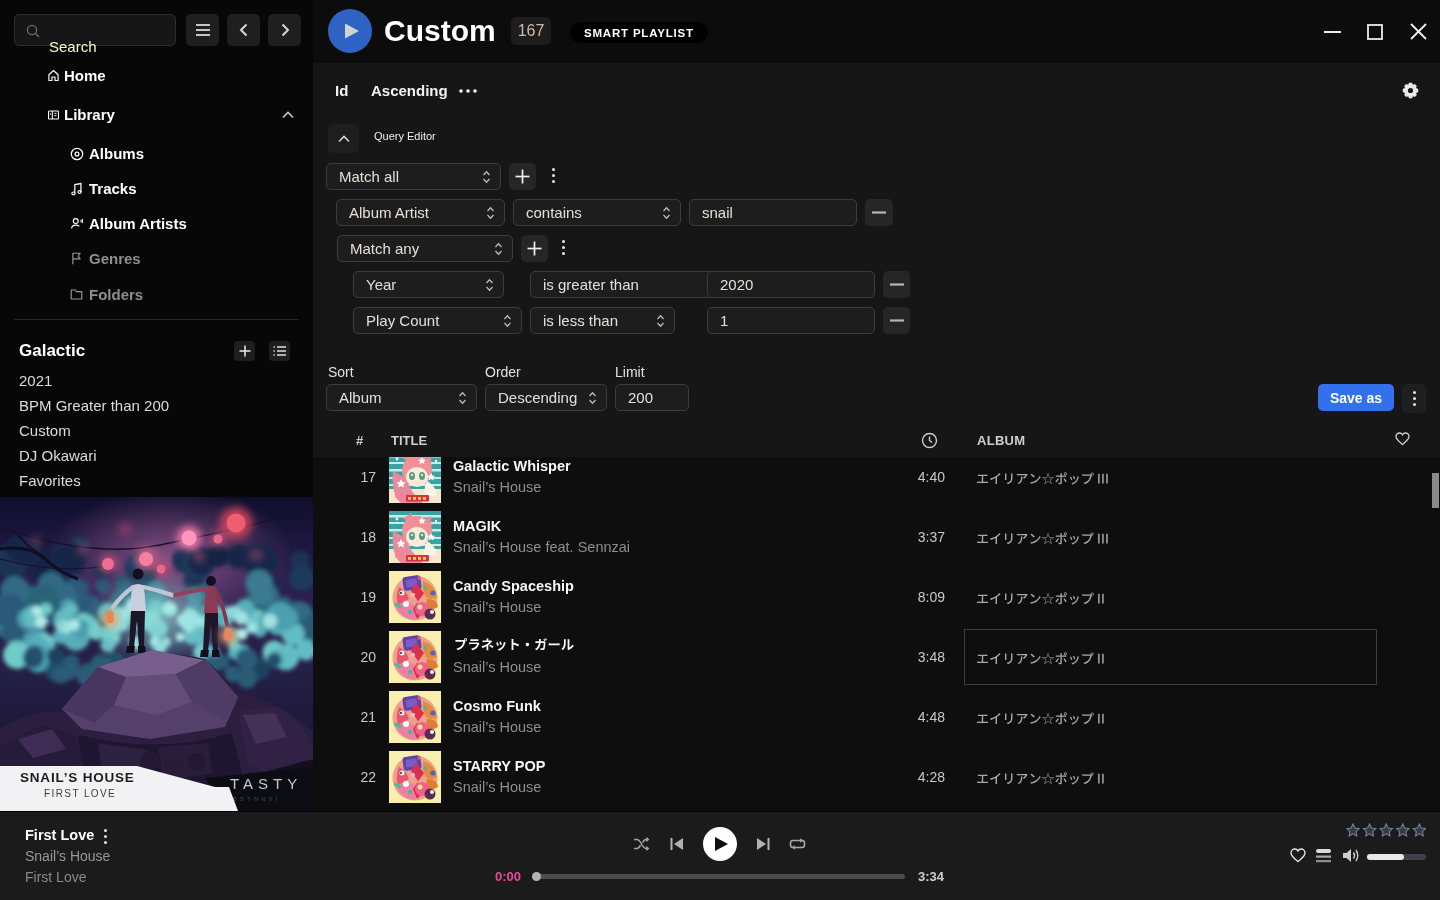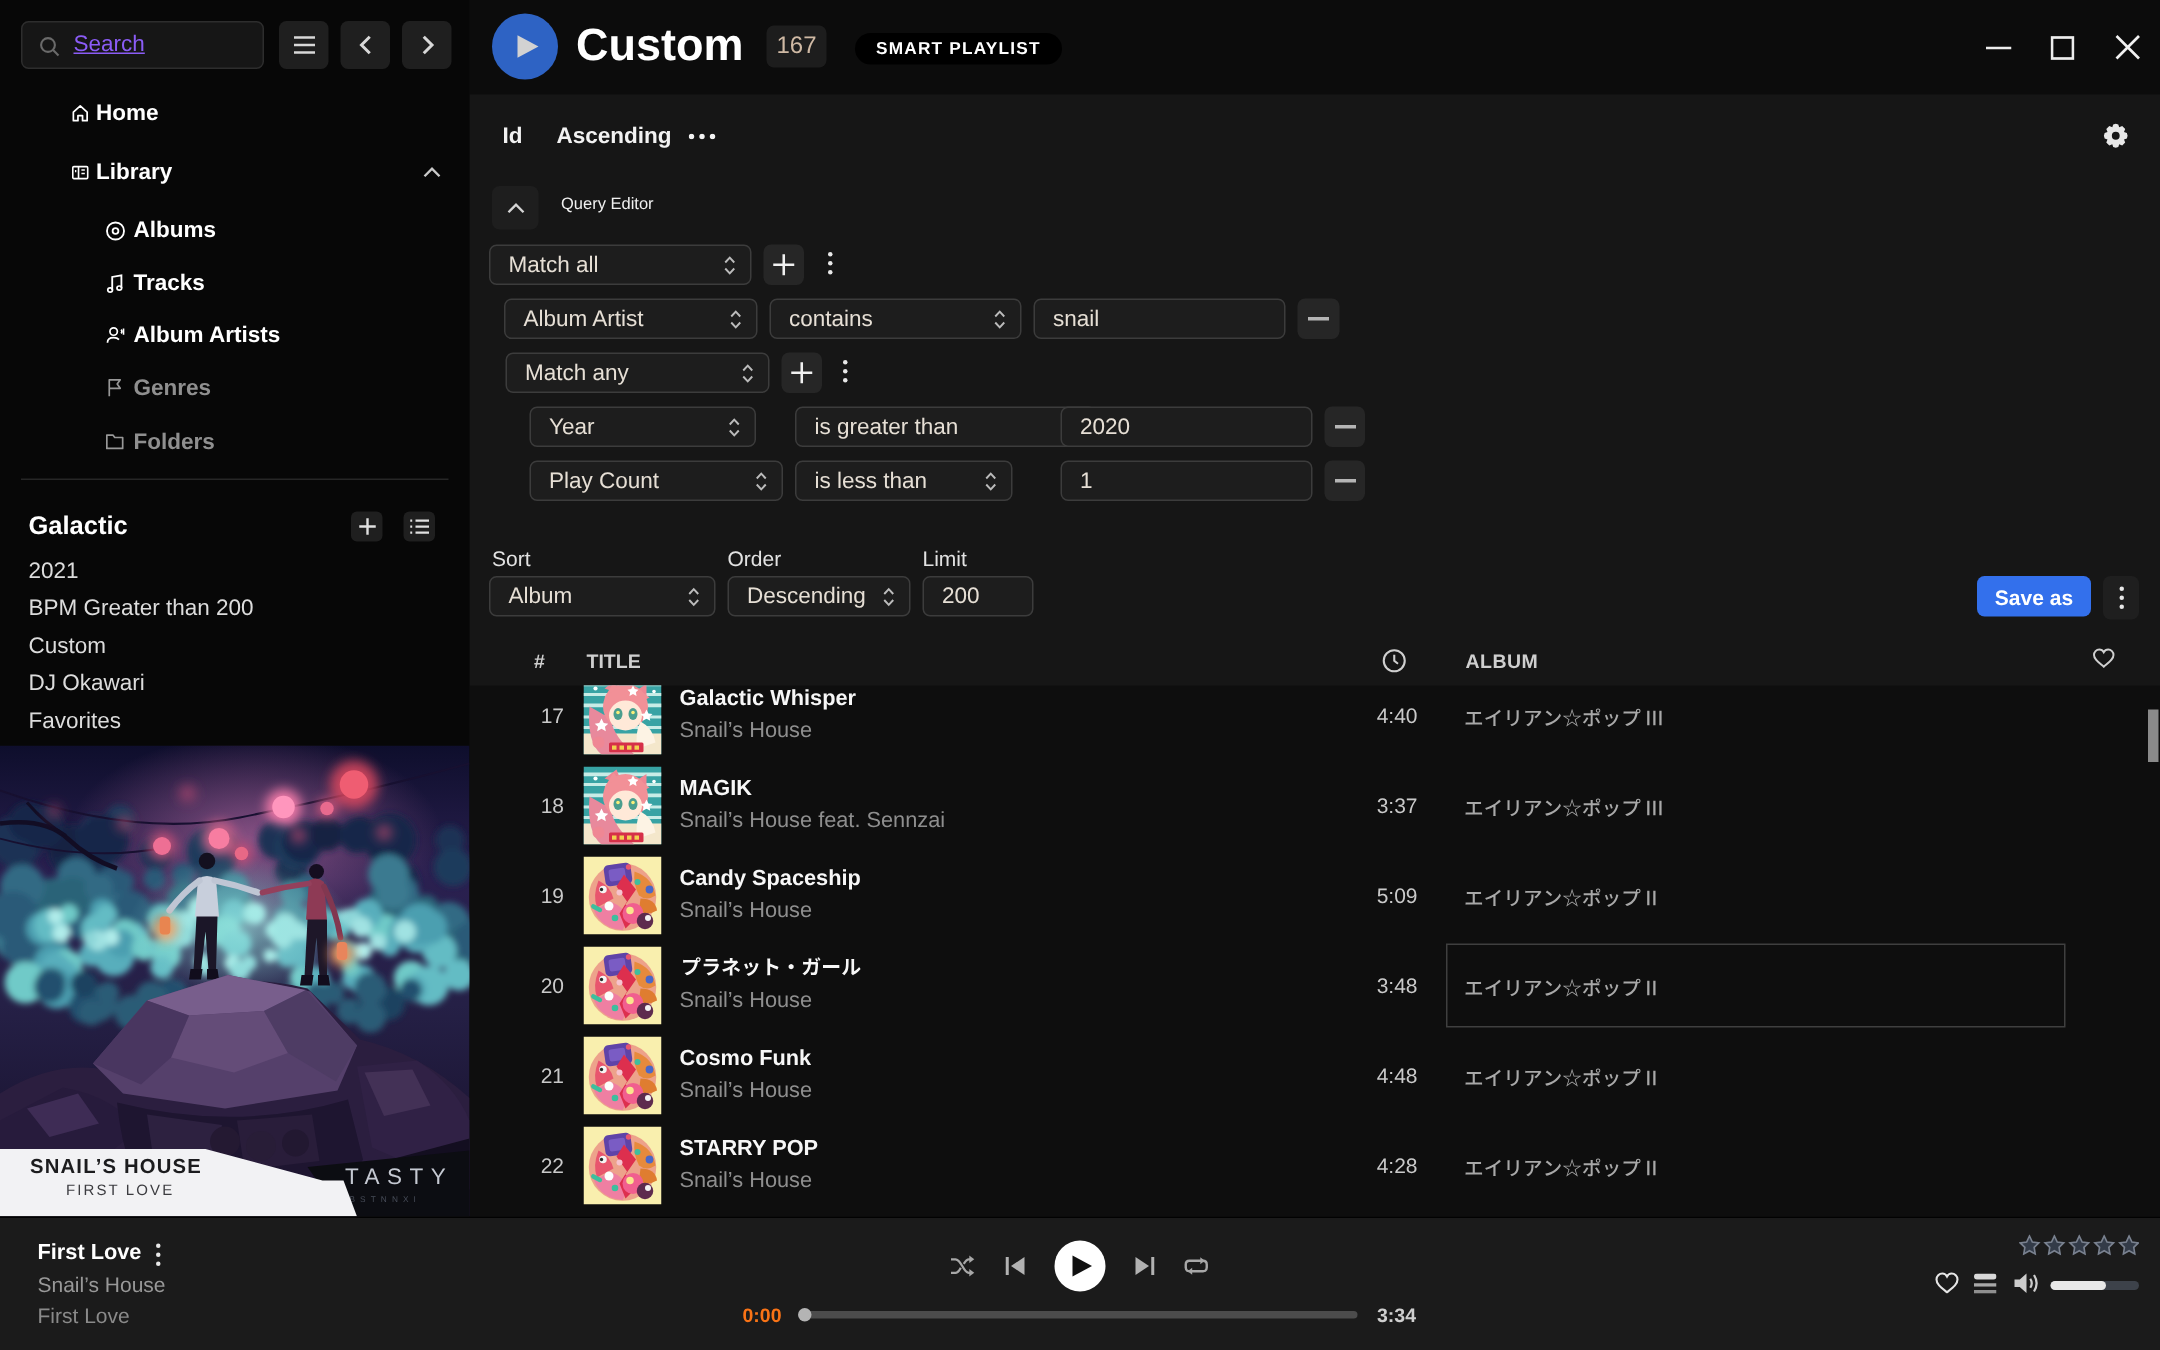--- a/index.html
+++ b/index.html
@@ -5,21 +5,21 @@
 * { margin:0; padding:0; box-sizing:border-box; }
 html,body { width:1440px; height:900px; overflow:hidden; background:#101010;
   font-family:"Liberation Sans", sans-serif; }
 .abs { position:absolute; }
 #app { position:relative; width:1440px; height:900px; }
 
 
 #sidebar { position:absolute; left:0; top:0; width:313px; height:811px; background:#070707; }
 #searchbox { position:absolute; left:14px; top:14px; width:162px; height:32px;
   background:#161616; border:1px solid #2d2d2d; border-radius:5px; }
-#searchbox .ph { position:absolute; left:34px; top:6px; font-size:15px; color:#8b5cf6;text-decoration:underline; }
+#searchbox .ph { position:absolute; left:34px; top:23px; font-size:15px; color:#fef9c3; }
 .topbtn { position:absolute; top:14px; width:33px; height:32px; background:#1f1f1f; border-radius:5px;
   display:flex; align-items:center; justify-content:center; }
 .nav { position:absolute; left:0; width:313px; height:35px; display:flex; align-items:center;padding-left:28px; }
 .nav .ic { width:13px; margin-left:19px; display:flex; }
 .nav .t { margin-left:4px; font-size:15px; font-weight:700; color:#fff; }
 .nav.sub .ic { margin-left:42px; width:14px; }
 .nav.sub .t { font-weight:700; margin-left:5px; }
 .nav.dim .t { color:#8f8f8f; }
 #divider { position:absolute; left:14px; top:319px; width:285px; height:1px; background:#262626; }
 #plheader { position:absolute; left:19px; top:341px; font-size:17px; font-weight:700; color:#fff; }
@@ -70,21 +70,21 @@
 #cellfocus { position:absolute; left:651px; top:172px; width:413px; height:56px; border:1px solid #3f3f3f; }
 #sbthumb { position:absolute; left:1119px; top:16px; width:7px; height:35px; background:#8a8a8a; }
 
 
 #player { position:absolute; left:0; top:811px; width:1440px; height:89px; background:#1b1b1b; border-top:1px solid #020202; }
 #np1 { position:absolute; left:25px; top:15px; font-size:14.5px; font-weight:700; color:#fff; }
 #np2 { position:absolute; left:25px; top:36px; font-size:14px; color:#989898; }
 #np3 { position:absolute; left:25px; top:57px; font-size:14px; color:#8a8a8a; }
 #playbtn { position:absolute; left:703px; top:15px; width:34px; height:34px; border-radius:50%; background:#fff;
   display:flex; align-items:center; justify-content:center; }
-#t1 { position:absolute; left:471px; top:57px; width:50px; text-align:right; font-size:13px; font-weight:700; color:#f97316; }
+#t1 { position:absolute; left:471px; top:57px; width:50px; text-align:right; font-size:13px; font-weight:700; color:#ec4899; }
 #t2 { position:absolute; left:918px; top:57px; font-size:13px; font-weight:700; color:#cfcfcf; }
 #pbar { position:absolute; left:535px; top:62px; width:370px; height:5px; border-radius:3px; background:#4c4c4c; }
 #pknob { position:absolute; left:532px; top:60px; width:9px; height:9px; border-radius:50%; background:#b4b4b4; }
 #volbar { position:absolute; left:1367px; top:42px; width:59px; height:6px; border-radius:3px; background:#3d424a; }
 #volfill { position:absolute; left:1367px; top:42px; width:37px; height:6px; border-radius:3px; background:#e8e8e8; }
 </style>
 </head>
 <body>
 <div id="app">
   <div id="main">
@@ -188,21 +188,21 @@
             </g>
           </svg>
 </div>
 <div class="row" style="top:109.5px;text-decoration:underline;">
   <div class="rnum">19</div>
   <svg class="thumb" width="52" height="52" viewBox="0 0 52 52">
             <use href="#thB"></use>
           </svg>
   <div class="rtitle">Candy Spaceship</div>
   <div class="rartist">Snail’s House</div>
-  <div class="rdur">5:09</div>
+  <div class="rdur">8:09</div>
   <svg class="ralbum" width="131" height="18" viewBox="0 0 131 18">
             <g transform="translate(1,13.5) scale(0.0131)">
               <use href="#jp2" fill="#a8a8a8"></use>
             </g>
           </svg>
 </div>
 <div class="row" style="top:169.5px;">
   <div class="rnum">20</div>
   <svg class="thumb" width="52" height="52" viewBox="0 0 52 52">
             <use href="#thB"></use>

